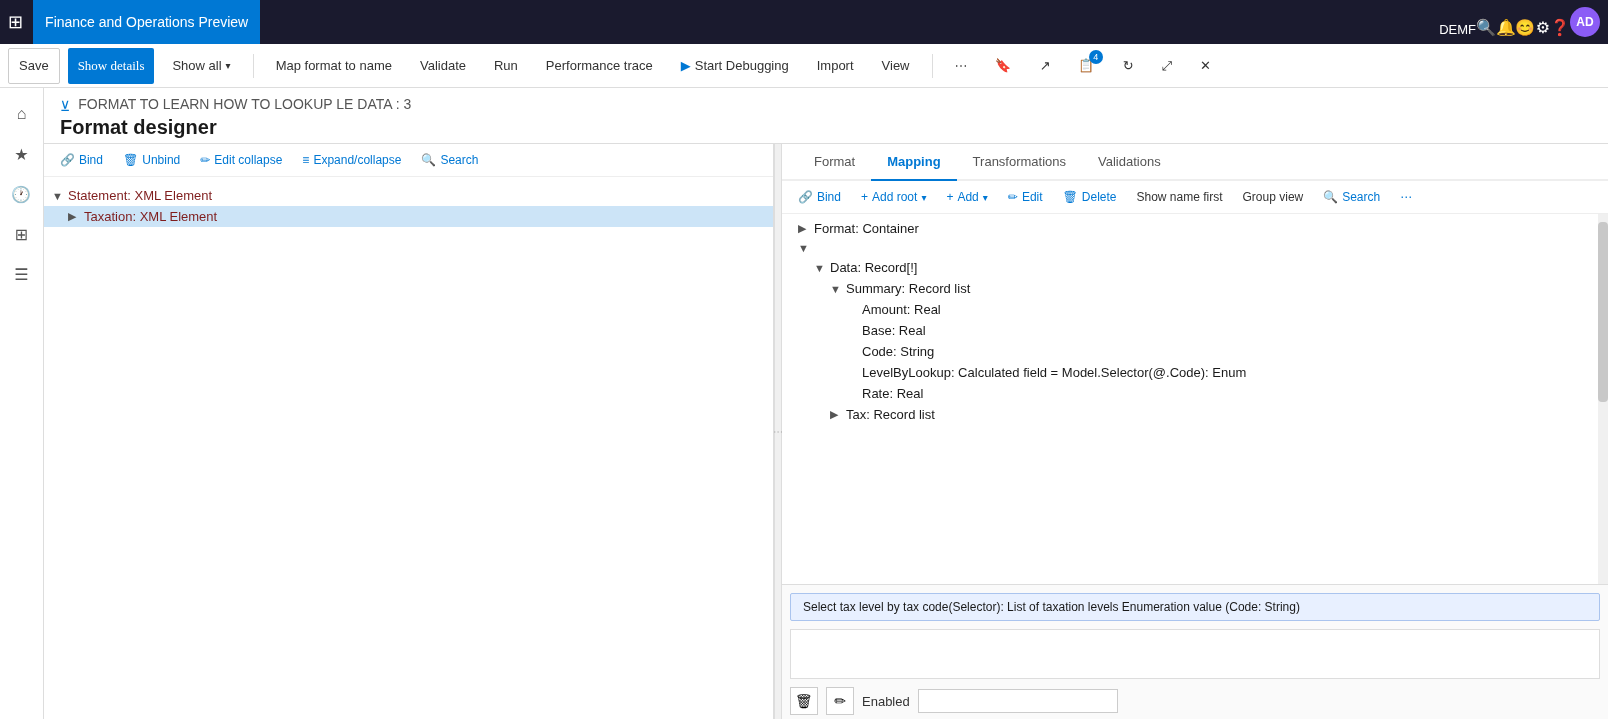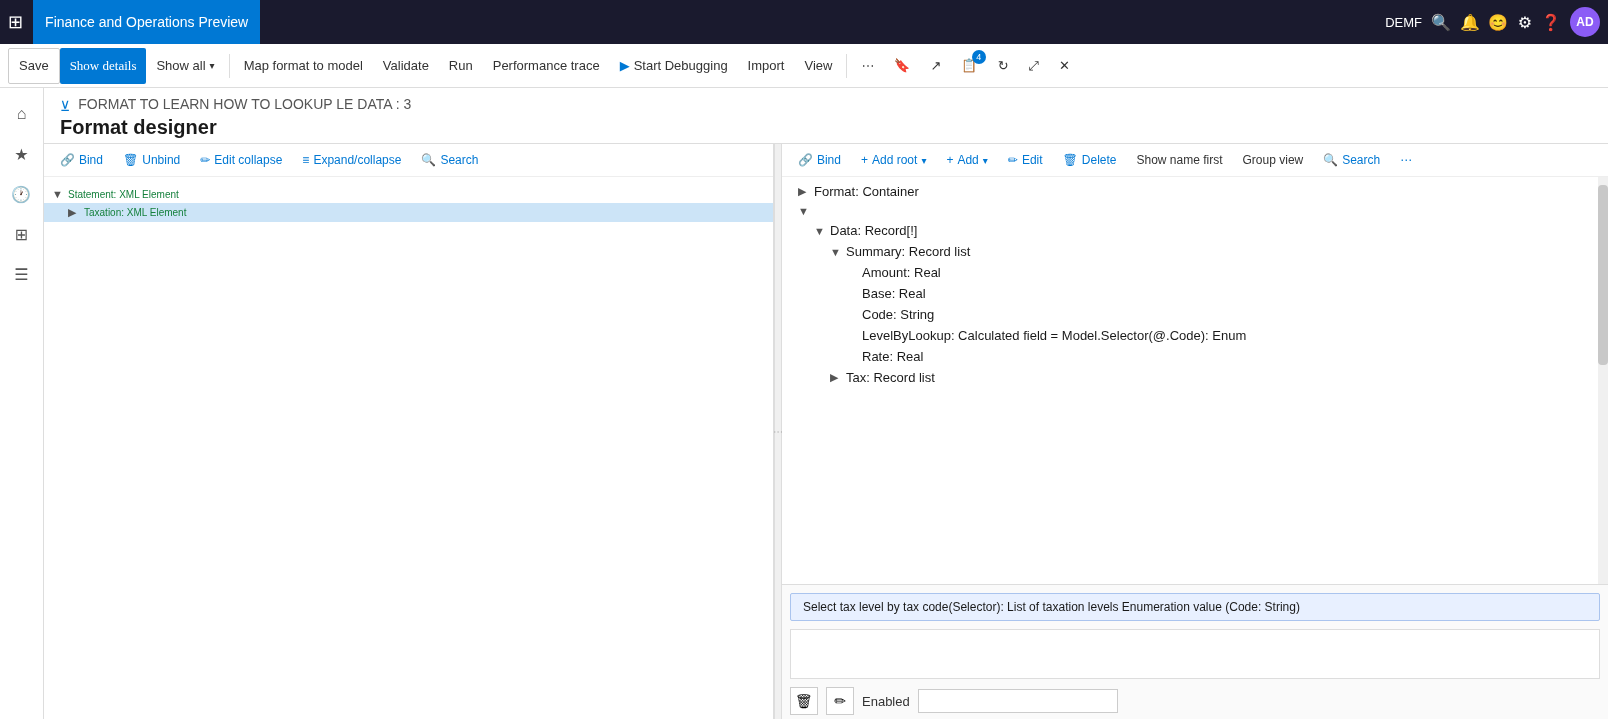--- a/index.html
+++ b/index.html
@@ -4,27 +4,27 @@
   <style>
     * { box-sizing: border-box; margin: 0; padding: 0; }
     body { font-family: 'Segoe UI', sans-serif; font-size: 13px; background: #f5f5f5; overflow: hidden; width: 1608px; height: 719px; }
 
     
     .top-bar {
       display: flex; align-items: center; background: #1a1a2e; height: 44px; padding: 0 8px; color: white;
     }
     .apps-icon { color: white; font-size: 18px; margin-right: 10px; cursor: pointer; }
     .app-title { color: white; font-size: 14px; font-weight: 500; background: #0078d4; padding: 0 12px; height: 44px; display: flex; align-items: center; margin-right: 10px; }
-    .top-right { display: flex; align-items: center; margin-left: auto; gap: 9px; color: white; }
+    .top-right { display: flex; align-items: flex-end; margin-left: auto; gap: 0; color: white; }
     .top-right span { font-size: 13px; }
     .avatar { width: 30px; height: 30px; border-radius: 50%; background: #8b5cf6; display: flex; align-items: center; justify-content: center; font-size: 12px; font-weight: bold; color: white; }
 
     
     .toolbar {
-      display: flex; align-items: center; background: white; border-bottom: 1px solid #ddd; height: 44px; padding: 0 8px; gap: 0;
+      display: flex; align-items: center; background: white; border-bottom: 1px solid #ddd; height: 44px; padding: 0 8px; gap: 8px;
     }
     .toolbar-btn {
       display: flex; align-items: center; gap: 4px; padding: 4px 10px; cursor: pointer; border: none; background: transparent; font-size: 13px; color: #333; height: 36px; border-radius: 2px;
     }
     .toolbar-btn.active { background: #0078d4; color: white; font-family: Liberation Serif, serif; }
     .toolbar-btn.save { border: 1px solid #ccc; }
     .toolbar-separator { width: 1px; background: #ddd; height: 24px; margin: 0 4px; }
 
     
     .page-layout { display: flex; height: calc(719px - 44px - 44px); }
@@ -46,21 +46,21 @@
 
     
     .left-panel { width: 730px; display: flex; flex-direction: column; background: white; border-right: 1px solid #ddd; }
     .left-panel-toolbar { display: flex; align-items: center; padding: 6px 8px; border-bottom: 1px solid #eee; gap: 4px; }
     .panel-btn { display: flex; align-items: center; gap: 4px; padding: 3px 8px; cursor: pointer; border: none; background: transparent; font-size: 12px; color: #0078d4; }
 
     .tree-area { flex: 1; overflow: auto; padding: 8px 0; }
     .tree-item { display: flex; align-items: center; padding: 3px 8px; cursor: pointer; }
     .tree-item.selected { background: #cce4f7; }
     .tree-chevron { width: 16px; font-size: 11px; color: #555; flex-shrink: 0; }
-    .tree-label { font-size: 10px; color: #15803d; text-align: center; }
+    .tree-label { font-size: 13px; color: #7f1d1d; text-align: center; }
 
     
     .panel-divider { width: 8px; background: #f0f0f0; border-left: 1px solid #ddd; border-right: 1px solid #ddd; display: flex; align-items: center; justify-content: center; cursor: col-resize; }
     .divider-dots { color: #aaa; font-size: 10px; writing-mode: vertical-lr; }
 
     
     .right-panel { flex: 1; display: flex; flex-direction: column; background: white; }
     .tabs-row { display: flex; align-items: center; border-bottom: 2px solid #eee; padding: 0 16px; }
     .tab { padding: 10px 16px; cursor: pointer; font-size: 13px; color: #555; border-bottom: 2px solid transparent; margin-bottom: -2px; }
     .tab.active { color: #0078d4; border-bottom: 2px solid #0078d4; font-weight: 600; }
@@ -102,21 +102,21 @@
 </div>
 
 <div class="toolbar">
   <button class="toolbar-btn save">Save</button>
   <button class="toolbar-btn active">Show details</button>
   <button class="toolbar-btn">
     <span>Show all</span>
     <span style="font-size:10px;">▾</span>
   </button>
   <div class="toolbar-separator"></div>
-  <button class="toolbar-btn">Map format to model</button>
+  <button class="toolbar-btn">Map format to name</button>
   <button class="toolbar-btn">Validate</button>
   <button class="toolbar-btn">Run</button>
   <button class="toolbar-btn">Performance trace</button>
   <button class="toolbar-btn">
     <span style="color:#0078d4;">▶</span>
     <span>Start Debugging</span>
   </button>
   <button class="toolbar-btn">Import</button>
   <button class="toolbar-btn">View</button>
   <div class="toolbar-separator"></div>
@@ -189,20 +189,26 @@
           </div>
         </div>
       </div>
 
       <div class="panel-divider">
         <span class="divider-dots">⋮</span>
       </div>
 
       <div class="right-panel">
 
+        <div class="tabs-row">
+          <div class="tab">Format</div>
+          <div class="tab active">Mapping</div>
+          <div class="tab">Transformations</div>
+          <div class="tab">Validations</div>
+        </div>
 
         <div class="mapping-toolbar">
           <button class="mapping-btn">
             <span>🔗</span>
             <span>Bind</span>
           </button>
           <button class="mapping-btn">
             <span>+</span>
             <span>Add root</span>
             <span style="font-size:10px;">▾</span>

